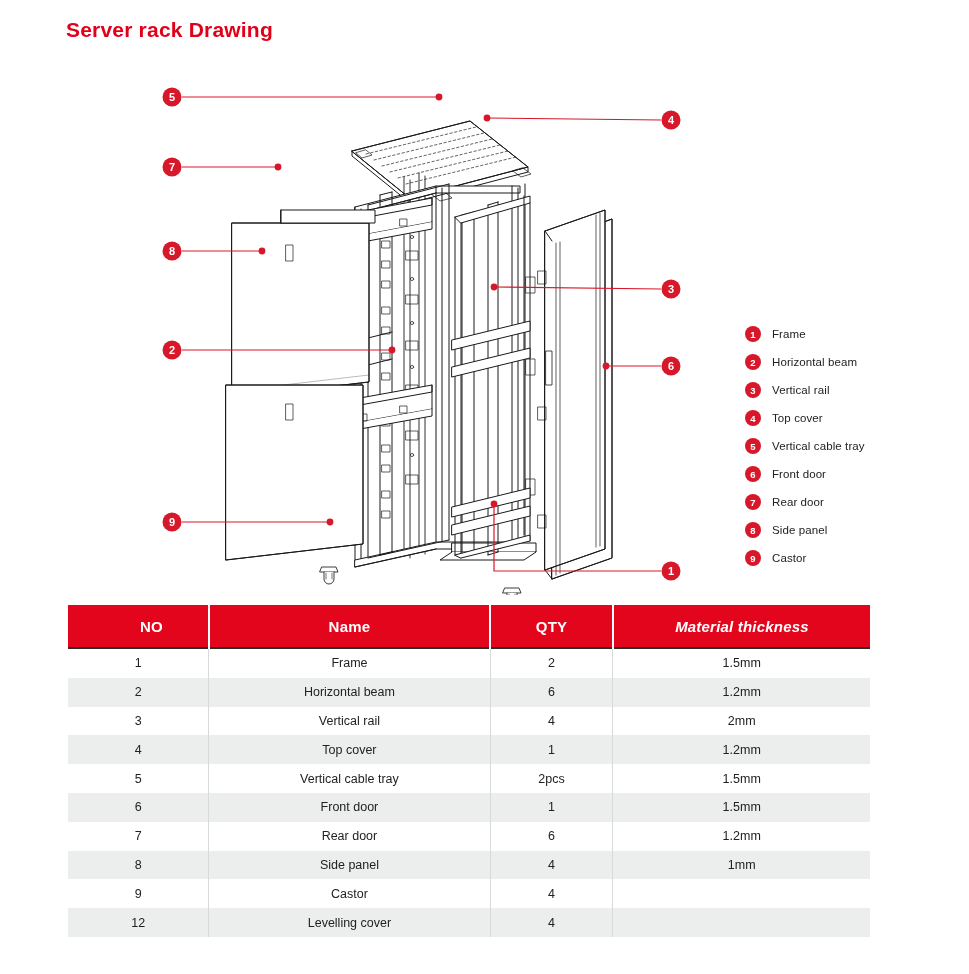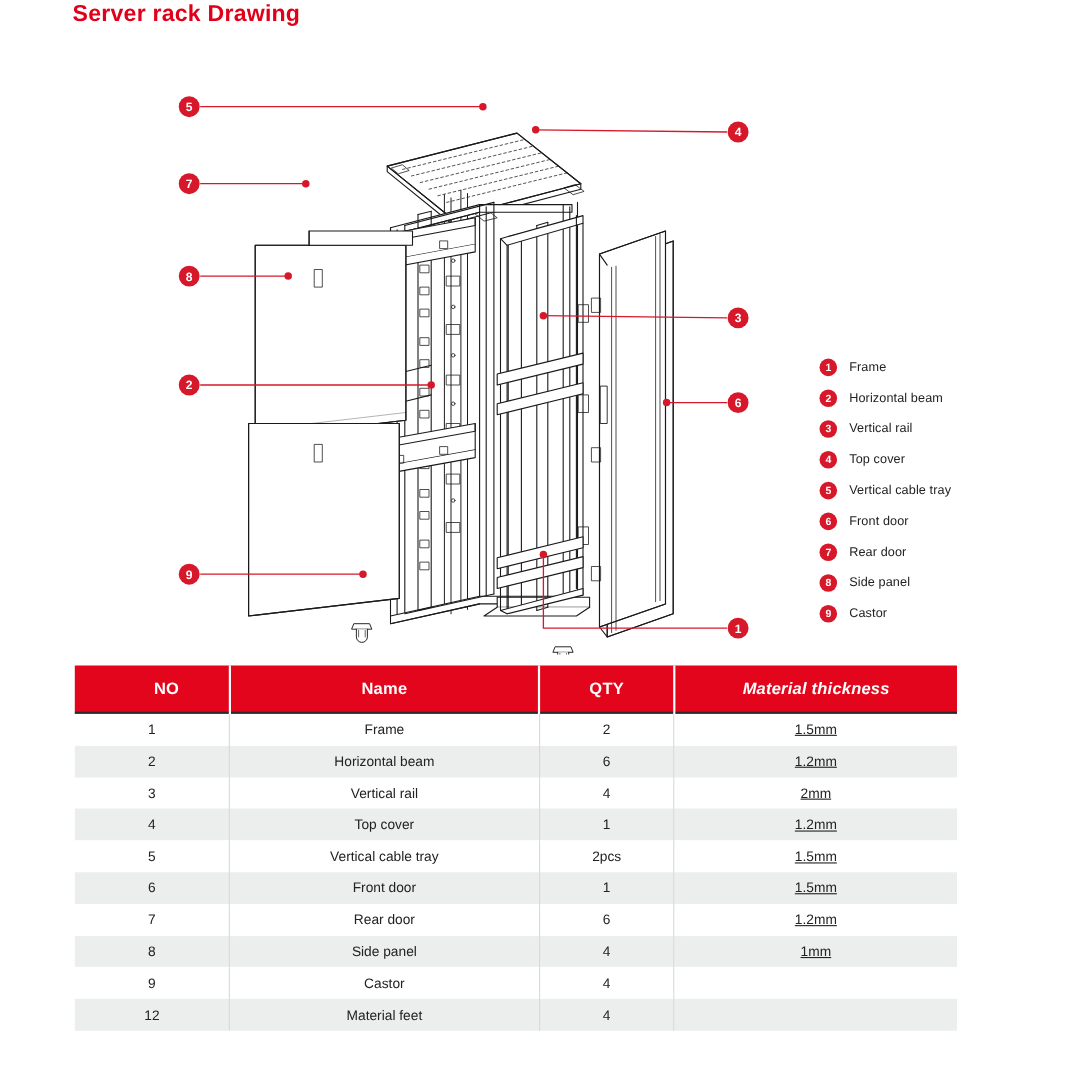--- a/index.html
+++ b/index.html
@@ -8,21 +8,21 @@
     background:#ffffff;
     font-family:"Liberation Sans", sans-serif;
     color:#1a1a1a;
     overflow:hidden;
     position:relative;
   }
   .page{position:relative;width:969px;height:974px;}
 
   
   .title{
-    position:absolute;left:66px;top:1px;
+    position:absolute;left:66px;top:18px;
     font-size:21px;font-weight:bold;color:#E1001A;
     letter-spacing:.2px;
   }
 
   
   .drawing{position:absolute;left:0;top:55px;width:969px;height:540px;}
   .drawing svg{display:block;}
 
   
   .legend{position:absolute;left:745px;top:320px;width:215px;}
@@ -44,21 +44,21 @@
     height:40px;text-align:center;
     border-right:2px solid #ffffff;
     letter-spacing:.2px;
   }
   .tbl th:last-child{border-right:none;}
   .tbl thead tr{border-bottom:2px solid #2b2b2b;}
   .tbl td{
     font-size:12.5px;text-align:center;height:26.8px;
     border-right:1px solid #d8dada;color:#222;
   }
-  .tbl td:last-child{border-right:none;text-decoration:underline;}
+  .tbl td:last-child{border-right:none;}
   .tbl tbody tr:nth-child(even){background:#ECEDED;}
   .tbl tbody tr:nth-child(odd){background:#ffffff;}
   .c-no{width:117px;padding-left:28px;}
   .c-name{width:293px;}
   .c-qty{width:125px;margin-left:24px;}
   .c-mat{width:267px;font-style:italic;}
 
   
   .notes{position:absolute;left:114px;top:927px;}
   .note{font-size:12.5px;color:#222;line-height:21px;letter-spacing:.1px;}
@@ -423,21 +423,21 @@
         <td>1mm</td>
       </tr>
       <tr>
         <td>9</td>
         <td>Castor</td>
         <td>4</td>
         <td></td>
       </tr>
       <tr>
         <td>12</td>
-        <td>Material feet</td>
+        <td>Levelling cover</td>
         <td>4</td>
         <td></td>
       </tr>
     </tbody>
   </table>
 
 
 </div>
 
 </body></html>

